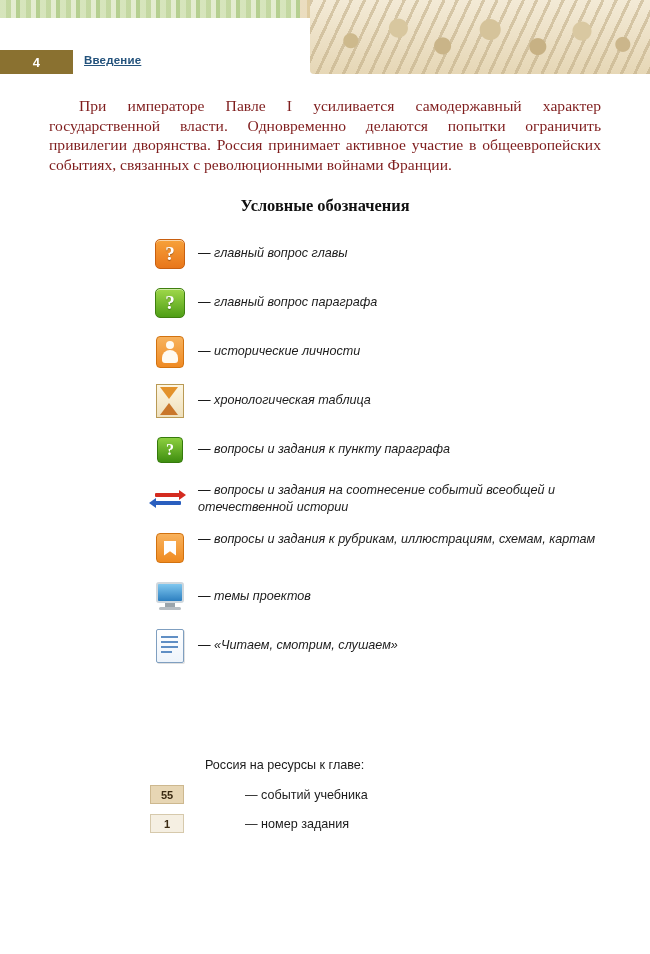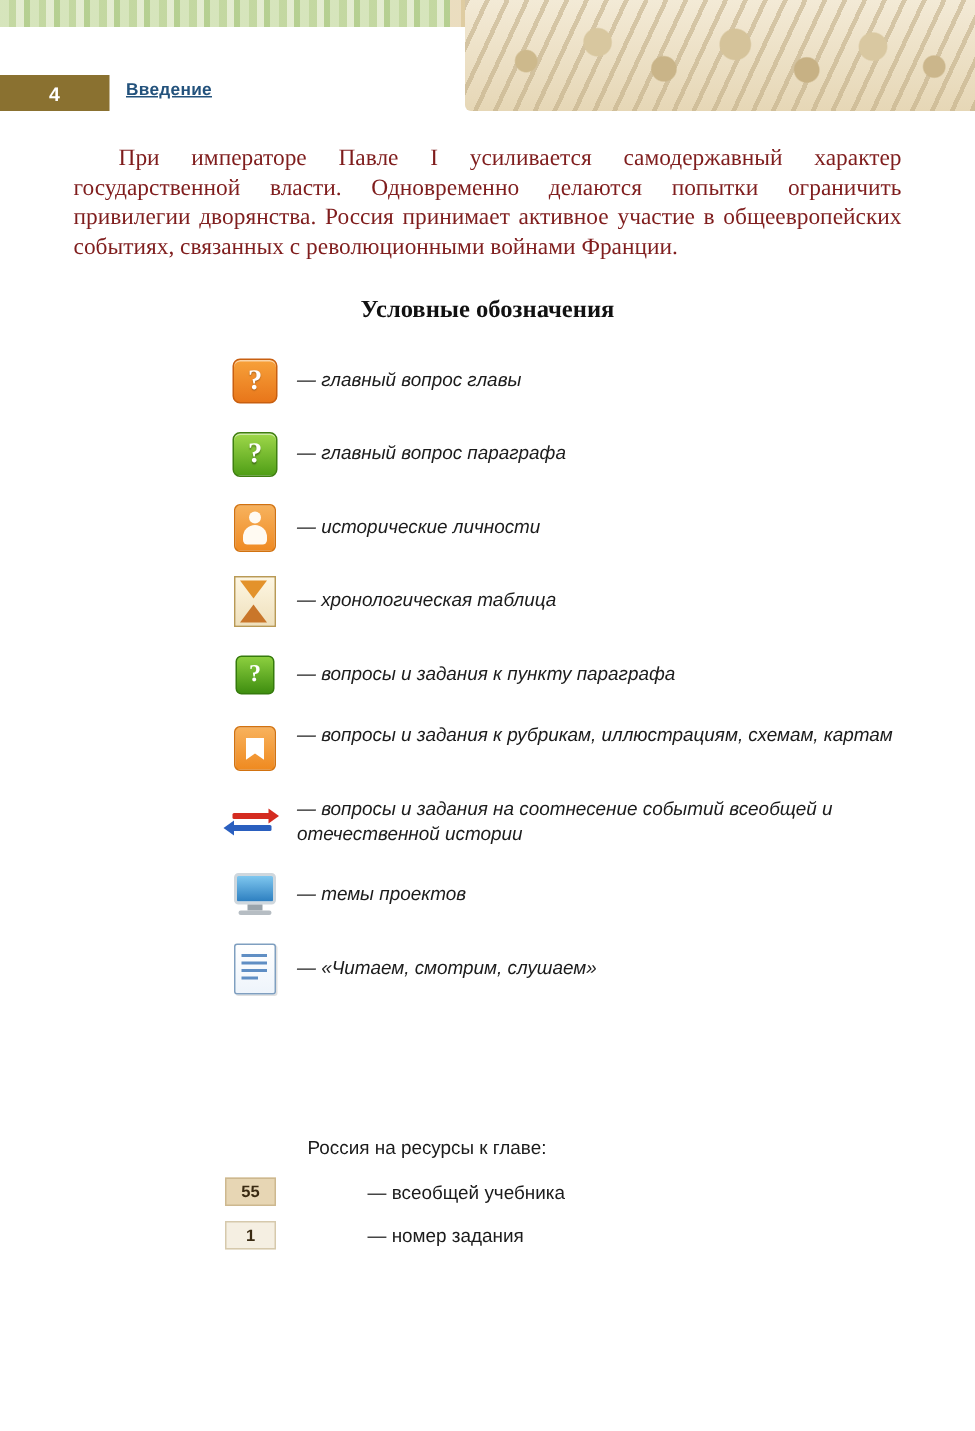--- a/index.html
+++ b/index.html
@@ -431,41 +431,41 @@
 
   <div class="legend-row">
     <div class="legend-icon">
       <div class="ico-q-green-small">?</div>
     </div>
     <div class="legend-text">— вопросы и задания к пункту параграфа</div>
   </div>
 
   <div class="legend-row">
     <div class="legend-icon">
-      <div class="ico-flag">
-        <div class="mark"></div>
-      </div>
-    </div>
-    <div class="legend-text two-line">— вопросы и задания к рубрикам, иллюстрациям, схемам, картам</div>
-  </div>
-
-  <div class="legend-row">
-    <div class="legend-icon">
       <div class="ico-arrows">
         <div class="ar red"></div>
         <div class="tip red"></div>
         <div class="ar blue"></div>
         <div class="tip blue"></div>
       </div>
     </div>
     <div class="legend-text two-line">— вопросы и задания на соотнесение событий всеобщей и отечественной истории</div>
   </div>
 
   <div class="legend-row">
     <div class="legend-icon">
+      <div class="ico-flag">
+        <div class="mark"></div>
+      </div>
+    </div>
+    <div class="legend-text two-line">— вопросы и задания к рубрикам, иллюстрациям, схемам, картам</div>
+  </div>
+
+  <div class="legend-row">
+    <div class="legend-icon">
       <div class="ico-monitor">
         <div class="screen"></div>
         <div class="stand"></div>
         <div class="base"></div>
       </div>
     </div>
     <div class="legend-text">— темы проектов</div>
   </div>
 
   <div class="legend-row">
@@ -480,20 +480,20 @@
     <div class="legend-text">— «Читаем, смотрим, слушаем»</div>
   </div>
 
 </div>
 
 <div class="resources">
   <div class="resources-title">Россия на ресурсы к главе:</div>
 
   <div class="res-row">
     <div class="res-chip page">55</div>
-    <div class="res-text">— всеобщей учебника</div>
+    <div class="res-text">— событий учебника</div>
   </div>
 
   <div class="res-row">
     <div class="res-chip task">1</div>
     <div class="res-text">— номер задания</div>
   </div>
 </div>
 
 </body></html>

